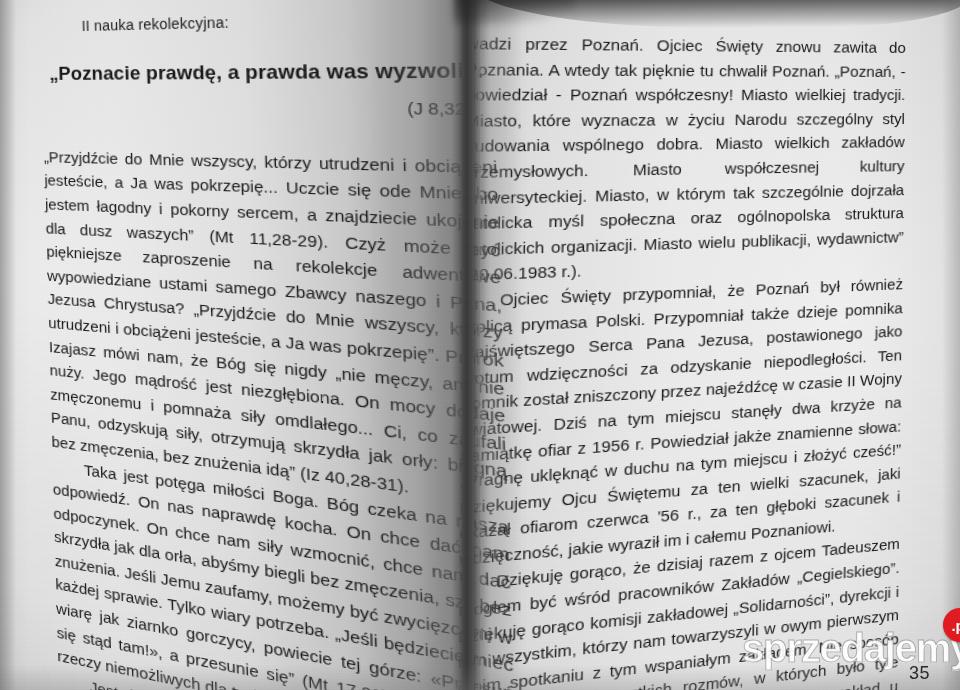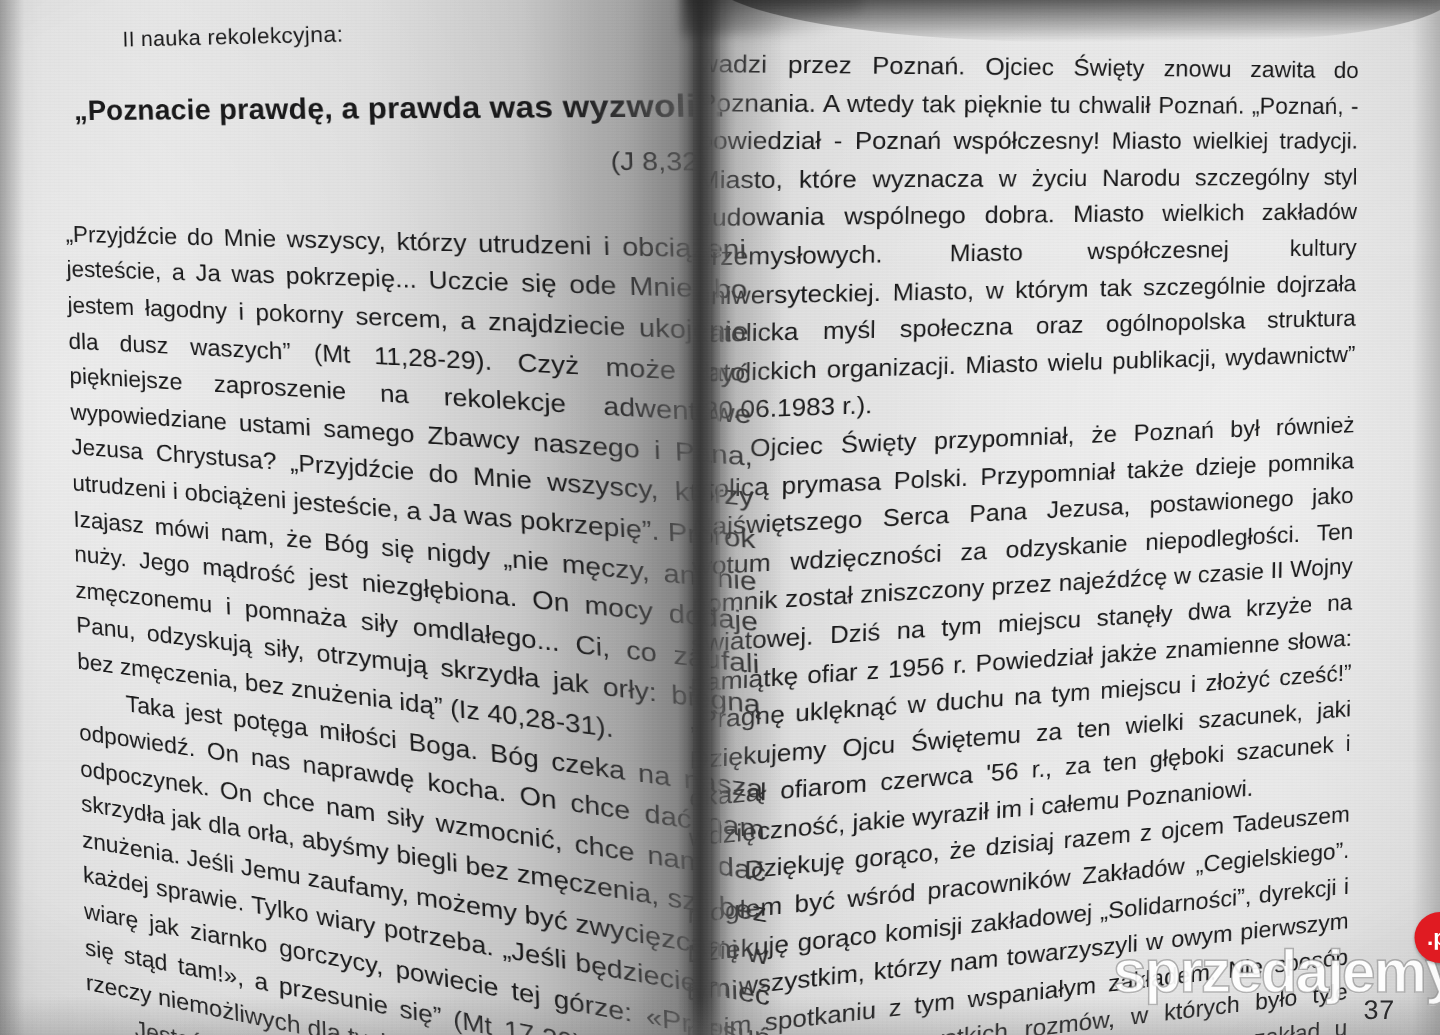--- a/index.html
+++ b/index.html
@@ -261,15 +261,15 @@
   <div class="edge-right"></div>
   <div class="edge-bottom"></div>
   <div class="grain"></div>
   <div class="vignette"></div>
 
   <div class="watermark">
     <div class="watermark-text">sprzedajemy</div>
     <div class="watermark-badge">.pl</div>
   </div>
 
-  <div class="page-number">37</div>
+  <div class="page-number">35</div>
 
 </div>
 
 </body></html>

